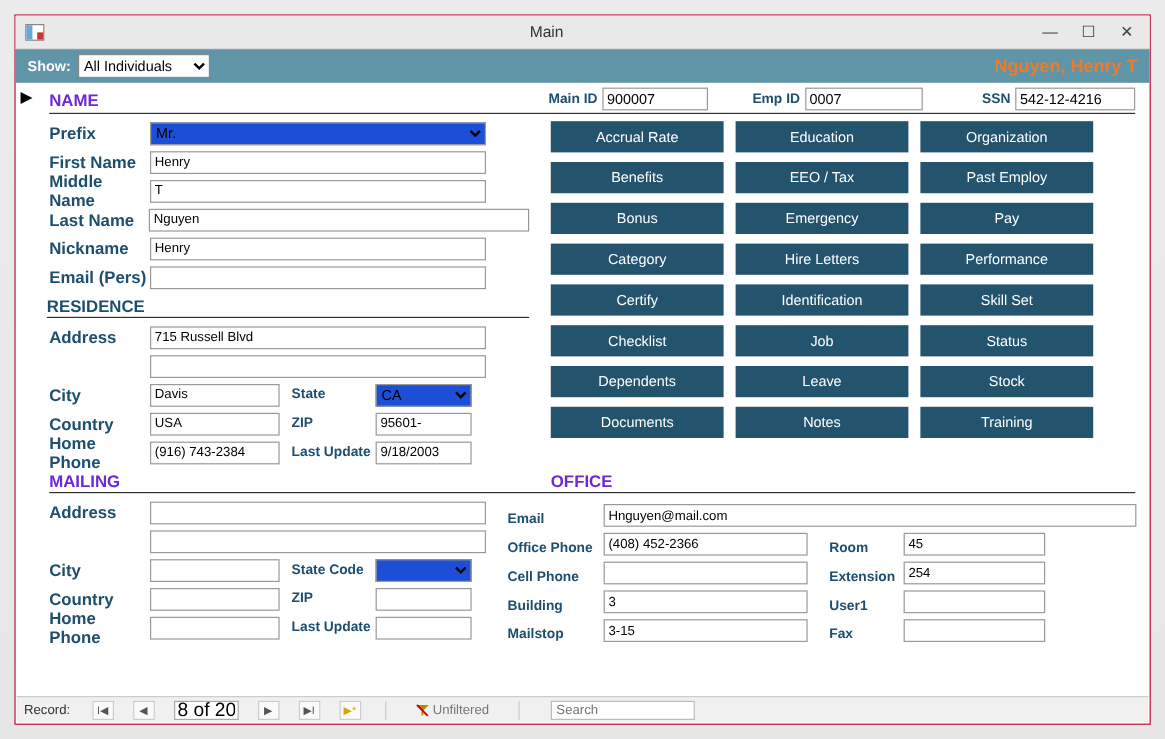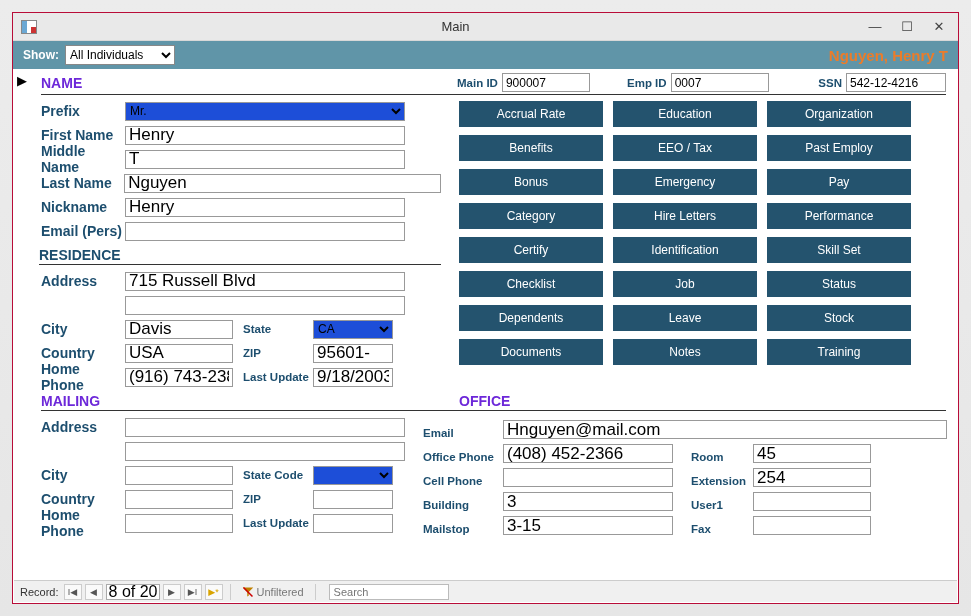--- a/index.html
+++ b/index.html
@@ -23,32 +23,32 @@
   .section-title { color: #6d28d9; font-weight: bold; font-size: 14px; }
   .idgrp { display: flex; align-items: center; gap: 4px; }
   .idlabel { color: #1d4e6e; font-weight: bold; font-size: 11.5px; }
   .idinput { font-size: 12px; height: 19px; padding: 1px 3px; border: 1px solid #999; background: #fff; }
   .twocol { display: flex; gap: 18px; }
   .leftcol { width: 400px; }
   .rightcol { flex: 1; }
   .frow { display: flex; align-items: center; height: 24px; }
   .flabel { color: #1d4e6e; font-weight: bold; font-size: 14px; width: 84px; }
   .flabel2 { color: #1d4e6e; font-weight: bold; font-size: 11.5px; width: 80px; padding-left: 10px; }
-  .finput { font-size: 17px; height: 19px; padding: 1px 3px; border: 1px solid #999; background: #fff; }
+  .finput { font-size: 11px; height: 19px; padding: 1px 3px; border: 1px solid #999; background: #fff; }
   .fselect { font-size: 12px; height: 19px; border: 1px solid #999; background: #1d4ed8; }
   .subhead { color: #1d4e6e; font-weight: bold; font-size: 14px; border-bottom: 1px solid #333; margin: 4px 0 4px -2px; padding-bottom: 1px; }
   .subhead-row { display: flex; align-items: flex-end; border-bottom: 1px solid #333; margin: 4px 0 4px 0; padding-bottom: 1px; }
   .navbtns { display: grid; grid-template-columns: repeat(3, 144px); gap: 8px 10px; margin-top: 2px; margin-bottom: 8px; }
   .navbtn { background: #24536e; color: #fff; font-size: 12px; height: 26px; display: flex; align-items: center; justify-content: center; cursor: pointer; border: none; }
   .officegrid { display: flex; gap: 10px; }
   .offL { flex:1; }
   .orow { display: flex; align-items: flex-end; height: 24px; }
   .olabel { color: #1d4e6e; font-weight: bold; font-size: 11.5px; width: 80px; }
   .olabel2 { color: #1d4e6e; font-weight: bold; font-size: 11.5px; width: 62px; }
-  .recordbar { position: absolute; left: 1px; right: 1px; bottom: 1px; height: 22px; background: #f0f0f0; border-top: 1px solid #ccc; display: flex; align-items: center; font-size: 11px; padding: 0 6px; gap: 3px; }
+  .recordbar { position: absolute; left: 1px; right: 1px; bottom: 1px; height: 22px; background: #f0f0f0; border-top: 1px solid #ccc; display: flex; align-items: center; font-size: 11px; padding: 0 6px; gap: 16px; }
   .recordbar .rlabel { color: #333; margin-right: 2px; }
   .recordbar .rbtn { width: 18px; height: 16px; display: flex; align-items: center; justify-content: center; border: 1px solid #ccc; background: #fafafa; cursor: pointer; font-size: 9px; color:#555; }
   .recordbar .rinput { width: 54px; height: 16px; font-size: 16px; text-align: center; border: 1px solid #aaa; }
   .recordbar .sep { width: 1px; height: 16px; background: #ccc; margin: 0 4px; }
   .recordbar .filter { display:flex; align-items:center; gap:3px; color:#777; padding:0 4px; }
   .recordbar .filter svg { width:12px; height:12px; }
   .recordbar .search { flex:1; max-width:120px; margin-left: 6px; }
   .recordbar .search input { width: 100%; height: 16px; font-size: 11px; border: 1px solid #bbb; padding: 0 4px; color:#888; }
 </style>
 </head>

